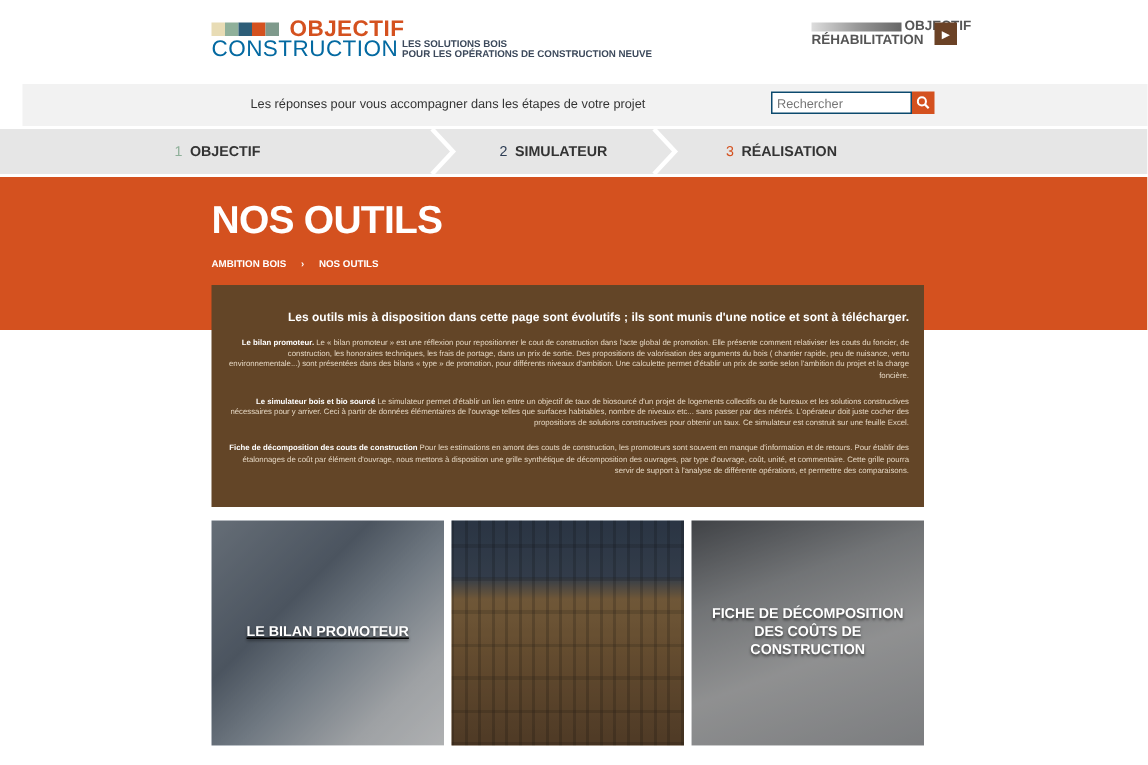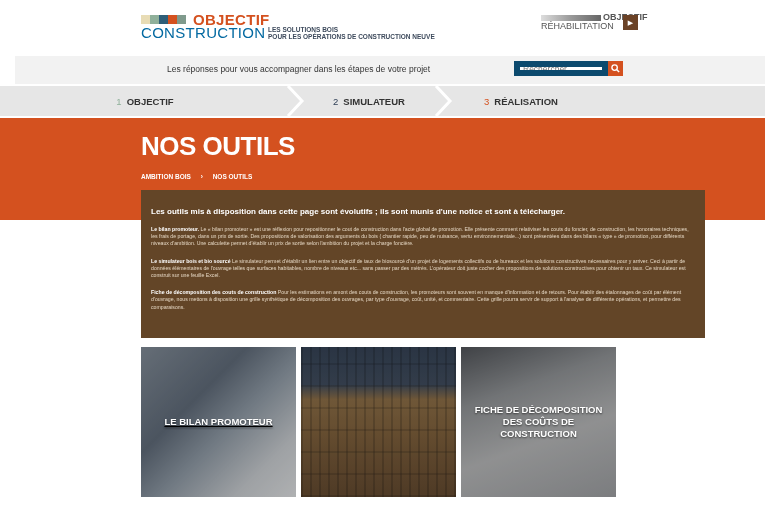--- a/index.html
+++ b/index.html
@@ -10,42 +10,42 @@
   
   .logo{position:absolute;left:141px;top:14px;}
   .logo-stripes{position:absolute;left:0;top:1px;display:flex;height:9px;}
   .logo-stripes span{display:block;width:9px;height:9px;}
   .logo-top{position:absolute;left:52px;top:-3px;font-weight:bold;font-size:15px;color:#d4511f;letter-spacing:0.3px;white-space:nowrap;}
   .logo-bottom{position:absolute;left:0;top:10px;font-weight:normal;font-size:15px;color:#0369a1;letter-spacing:0.3px;white-space:nowrap;}
   .tagline{position:absolute;left:268px;top:26px;font-size:6.5px;color:#3d4a5c;line-height:7px;white-space:nowrap;font-weight:bold;}
   .rehab{position:absolute;left:541px;top:14px;}
   .rehab-stripes{position:absolute;left:0;top:1px;width:60px;height:6px;background:linear-gradient(90deg,#ddd,#999,#666);}
   .rehab-top{position:absolute;left:62px;top:-2px;font-size:9px;font-weight:bold;color:#555;white-space:nowrap;}
-  .rehab-bottom{position:absolute;left:0;top:7px;font-size:9px;font-weight:normal;color:#555;white-space:nowrap;}
+  .rehab-bottom{position:absolute;left:0;top:7px;font-size:9px;font-weight:bold;color:#555;white-space:nowrap;}
   .rehab-btn{position:absolute;left:623px;top:15px;width:15px;height:15px;background:#6b4226;color:#fff;font-size:7px;display:flex;align-items:center;justify-content:center;}
 
   
   .subbar{position:absolute;left:15px;top:56px;width:765px;height:28px;background:#f2f2f2;}
   .subbar-text{position:absolute;left:152px;top:8px;font-size:8.5px;color:#333;white-space:nowrap;}
-  .search{position:absolute;left:514px;top:61px;width:94px;height:15px;border:6px solid #0c4a6e;background:#fff;font-size:8.5px;color:#666;padding:1px 3px;font-family:"Liberation Sans",sans-serif;}
+  .search{position:absolute;left:514px;top:61px;width:94px;height:15px;border:1px solid #0c4a6e;background:#fff;font-size:8.5px;color:#666;padding:1px 3px;font-family:"Liberation Sans",sans-serif;}
   .search-btn{position:absolute;left:608px;top:61px;width:15px;height:15px;background:#d4511f;display:flex;align-items:center;justify-content:center;}
 
   
   .steps{position:absolute;left:0;top:86px;width:765px;height:30px;background:#e6e6e6;}
   .step{position:absolute;top:0;height:30px;display:flex;align-items:center;justify-content:center;font-size:9.5px;font-weight:bold;color:#333;}
   .step .num{margin-right:5px;font-weight:normal;}
 
   
   .hero{position:absolute;left:0;top:118px;width:765px;height:102px;background:#d4511f;}
   .hero-title{position:absolute;left:141px;top:131px;font-size:26px;font-weight:bold;color:#fff;letter-spacing:-0.5px;}
   .breadcrumb{position:absolute;left:141px;top:173px;font-size:6.5px;font-weight:bold;color:#fff;white-space:nowrap;}
   .breadcrumb span{margin-right:8px;}
 
   
-  .info{position:absolute;left:141px;top:190px;width:564px;height:148px;background:#634527;color:#eadfcf;text-align:left;padding:0 10px;}
+  .info{position:absolute;left:141px;top:190px;width:475px;height:148px;background:#634527;color:#eadfcf;text-align:right;padding:0 10px;}
   .info-head{margin-top:17px;font-size:8px;font-weight:bold;color:#fff;}
   .info p{font-size:5.2px;line-height:7.2px;margin-top:10px;color:#e4d6c2;}
   .info p b{color:#fff;}
 
   
   .card{position:absolute;top:347px;width:155px;height:150px;overflow:hidden;display:flex;align-items:center;justify-content:center;text-align:center;}
   .card-title{position:relative;font-size:9.5px;font-weight:bold;color:#fff;line-height:12px;padding:0 8px;text-shadow:0 1px 2px rgba(0,0,0,.6);}
   .c1{left:141px;background:linear-gradient(135deg,#7d8894 0%,#5a6675 35%,#8b97a3 55%,#c9cdd1 80%,#dfe1e3 100%);text-decoration:underline;}
   .c2{left:301px;background:linear-gradient(180deg,#2e3c50 0%,#394658 25%,#8a6a40 35%,#7a5a34 60%,#5e4328 100%);}
   .c3{left:461px;background:linear-gradient(160deg,#4b4e53 0%,#8d9093 30%,#b5b6b7 60%,#9a9c9f 100%);}

